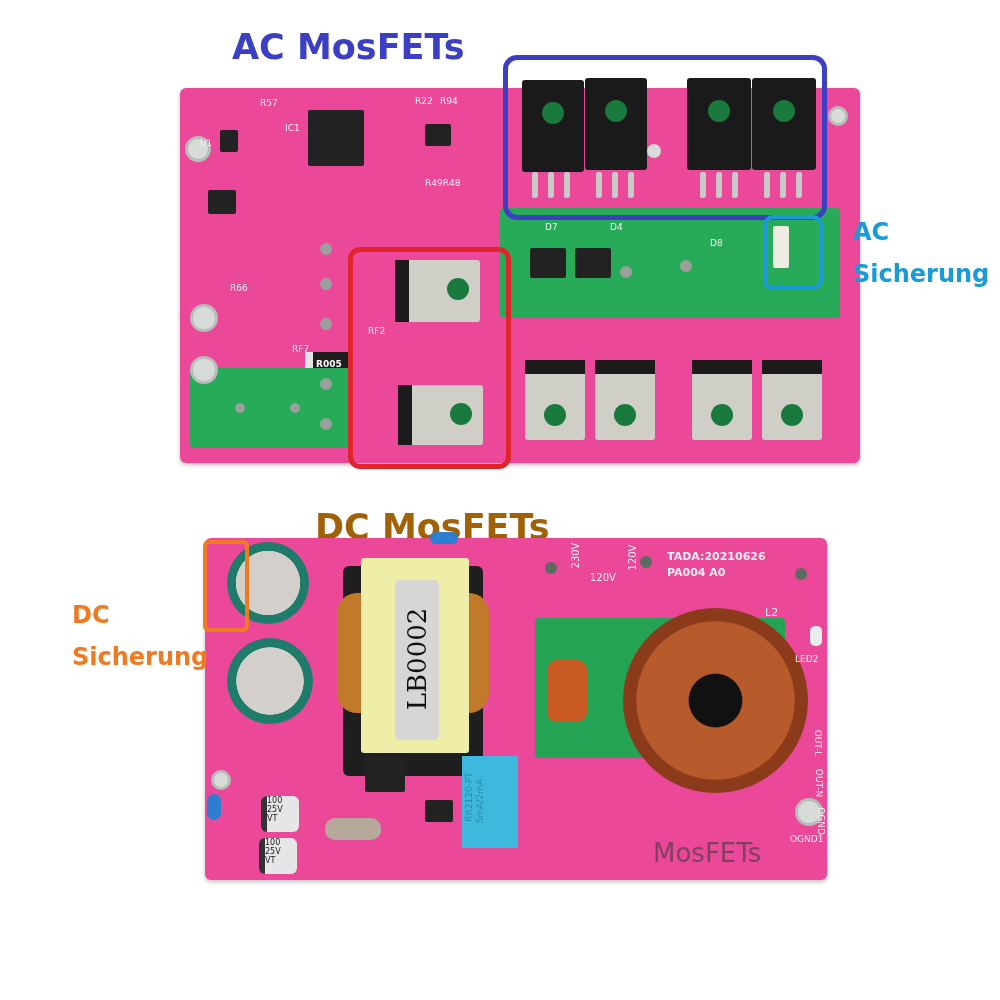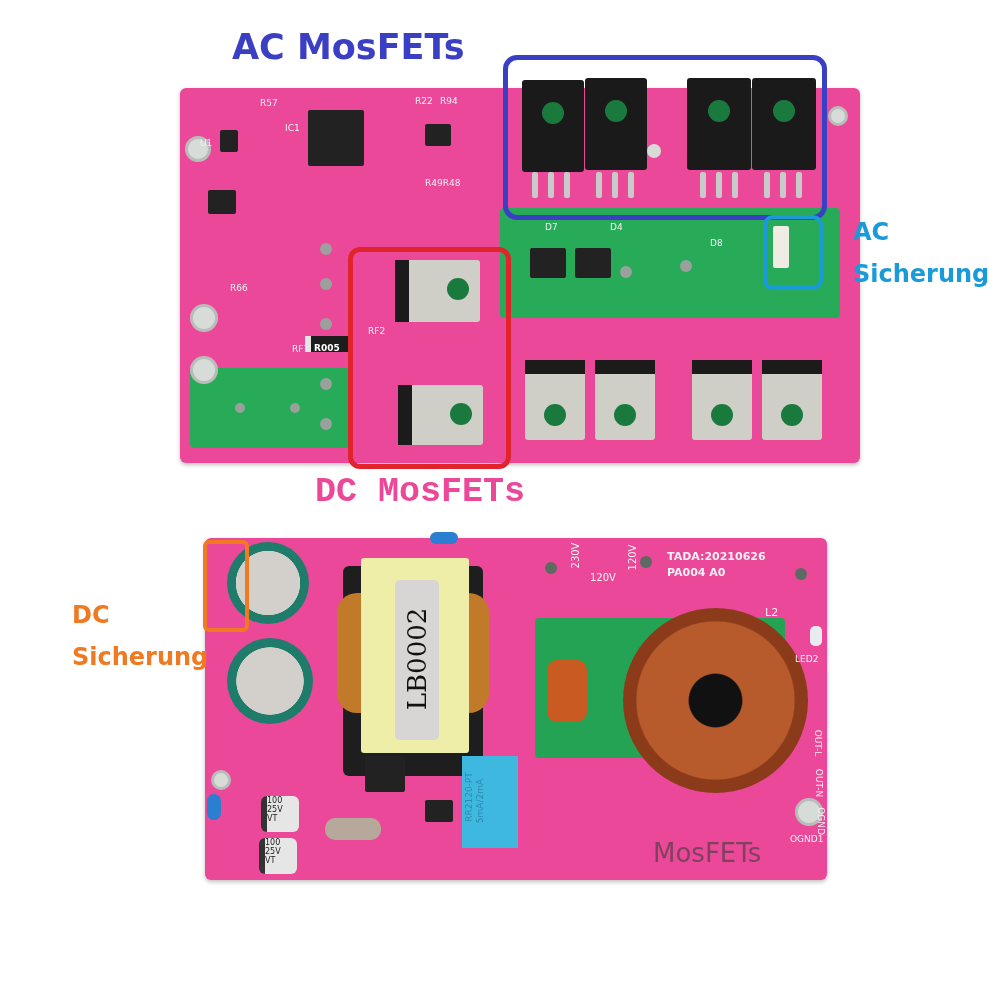--- a/index.html
+++ b/index.html
@@ -41,21 +41,21 @@
 
   <div class="silk" style="left:80px;top:10px;">R57</div>
   <div class="silk" style="left:105px;top:35px;">IC1</div>
   <div class="silk" style="left:20px;top:50px;">U1</div>
   <div class="silk" style="left:235px;top:8px;">R22</div>
   <div class="silk" style="left:260px;top:8px;">R94</div>
   <div class="silk" style="left:245px;top:90px;">R49R48</div>
   <div class="silk" style="left:50px;top:195px;">R66</div>
   <div class="silk" style="left:112px;top:256px;">RF7</div>
 
-  <div class="abs" style="left:125px;top:248px;width:40px;height:16px;background:#1d1d1d;border-left:6px solid #e5e5e5;">
+  <div class="abs" style="left:125px;top:264px;width:40px;height:16px;background:#1d1d1d;border-left:8px solid #e5e5e5;">
     <span style="color:#fff;font-size:9px;font-weight:bold;padding-left:3px;line-height:16px;">R005</span>
   </div>
 
   <div class="via" style="left:140px;top:155px;width:12px;height:12px;"></div>
   <div class="via" style="left:140px;top:190px;width:12px;height:12px;"></div>
   <div class="via" style="left:140px;top:230px;width:12px;height:12px;"></div>
   <div class="via" style="left:140px;top:290px;width:12px;height:12px;"></div>
   <div class="via" style="left:140px;top:330px;width:12px;height:12px;"></div>
   <div class="via" style="left:55px;top:315px;width:10px;height:10px;"></div>
   <div class="via" style="left:110px;top:315px;width:10px;height:10px;"></div>
@@ -125,21 +125,21 @@
     </div>
 </div>
 
 <div class="box" style="left:503px;top:55px;width:314px;height:155px;border-width:5px;border-color:#3b3fc4;border-radius:14px;"></div>
 <div class="box" style="left:763px;top:215px;width:52px;height:67px;border-width:4px;border-color:#1a9ad8;border-radius:10px;"></div>
 <div class="box" style="left:348px;top:247px;width:153px;height:212px;border-width:5px;border-color:#e0242b;border-radius:12px;"></div>
 
 <div class="label" style="left:232px;top:30px;font-size:35px;color:#3b3fc4;text-align:center;">AC MosFETs</div>
 <div class="label" style="left:853px;top:220px;font-size:24px;color:#1a9ad8;">AC</div>
 <div class="label" style="left:853px;top:262px;font-size:24px;color:#1a9ad8;">Sicherung</div>
-<div class="label" style="left:315px;top:475px;font-size:35px;color:#ec4899;font-family:Liberation Mono, monospace;">DC MosFETs</div>
+<div class="label" style="left:315px;top:510px;font-size:35px;color:#a16207;">DC MosFETs</div>
 
 <div class="board" style="left:205px;top:538px;width:622px;height:342px;">
   <div class="trace" style="left:330px;top:80px;width:250px;height:140px;background:#23a353;"></div>
 
   <div class="silk" style="left:462px;top:12px;font-size:11px;font-weight:bold;">TADA:20210626</div>
   <div class="silk" style="left:462px;top:28px;font-size:11px;font-weight:bold;">PA004   A0</div>
   <div class="silk" style="left:358px;top:12px;transform:rotate(-90deg);font-size:10px;">230V</div>
   <div class="silk" style="left:385px;top:34px;font-size:10px;">120V</div>
   <div class="silk" style="left:415px;top:14px;transform:rotate(-90deg);font-size:10px;">120V</div>
 

